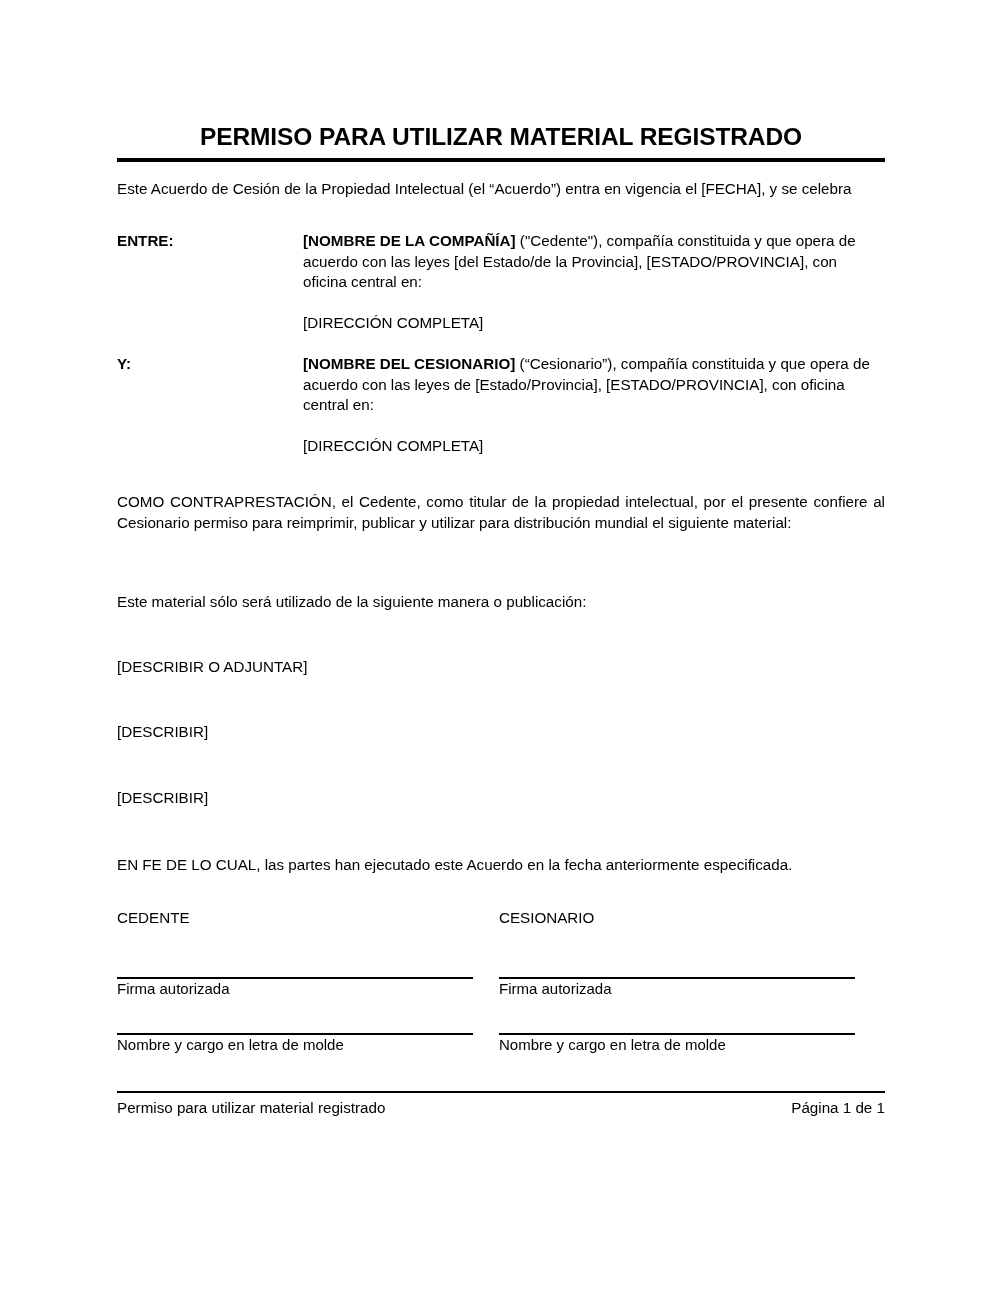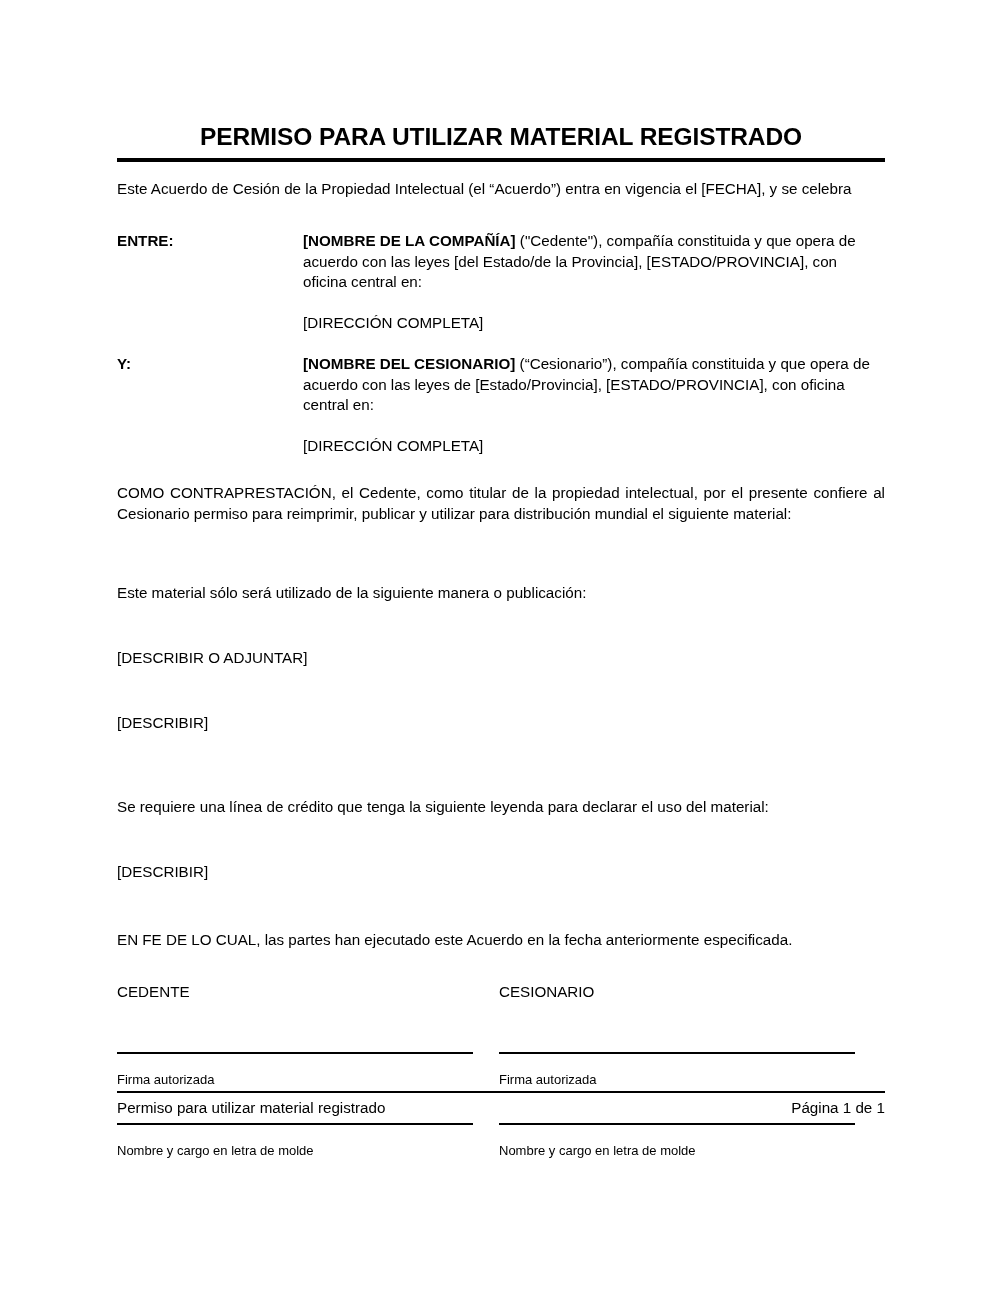--- a/index.html
+++ b/index.html
@@ -66,21 +66,21 @@
   }
   .party-body {
     flex: 1 1 auto;
     font-size: 15.2px;
     line-height: 20.5px;
   }
   .party-body b { font-weight: bold; }
   .party-address { margin-top: 20px; }
 
   
-  .consideration { margin-top: 27px; }
+  .consideration { margin-top: 36px; }
   .block-gap-1 { margin-top: 44px; }
   .block-gap-2 { margin-top: 59px; }
   .block-gap-3 { margin-top: 45px; }
   .block-gap-4 { margin-top: 63px; }
   .block-gap-5 { margin-top: 45px; }
   .block-gap-6 { margin-top: 47px; }
 
   
   .sig-area { margin-top: 32px; }
   .sig-grid {
@@ -94,23 +94,23 @@
   .sig-heading {
     font-size: 15.2px;
     line-height: 20.5px;
   }
   .sig-line {
     border-top: 2px solid #000;
     margin-top: 49px;
   }
   .sig-line.second { margin-top: 33px; }
   .sig-caption {
-    font-size: 13px;
-    line-height: 20.5px;
-    padding-top: 16px;
+    font-size: 15px;
+    line-height: 20.5px;
+    padding-top: 0;
   }
 
   
   .footer {
     position: absolute;
     left: 0;
     bottom: 56px;
     width: 100%;
   }
   .footer-rule {
@@ -157,21 +157,20 @@
   </div>
 
   <p class="p justify consideration">COMO CONTRAPRESTACIÓN, el Cedente, como titular de la propiedad intelectual, por el presente confiere al Cesionario permiso para reimprimir, publicar y utilizar para distribución mundial el siguiente material:</p>
 
   <p class="p block-gap-2">Este material sólo será utilizado de la siguiente manera o publicación:</p>
 
   <p class="p block-gap-1">[DESCRIBIR O ADJUNTAR]</p>
 
   <p class="p block-gap-3">[DESCRIBIR]</p>
 
-  <p class="p block-gap-4">Se requiere una línea de crédito que tenga la siguiente leyenda para declarar el uso del material:</p>
 
   <p class="p block-gap-5">[DESCRIBIR]</p>
 
   <p class="p block-gap-6">EN FE DE LO CUAL, las partes han ejecutado este Acuerdo en la fecha anteriormente especificada.</p>
 
   <div class="sig-area">
     <div class="sig-grid">
 
       <div class="sig-col">
         <div class="sig-heading">CEDENTE</div>

